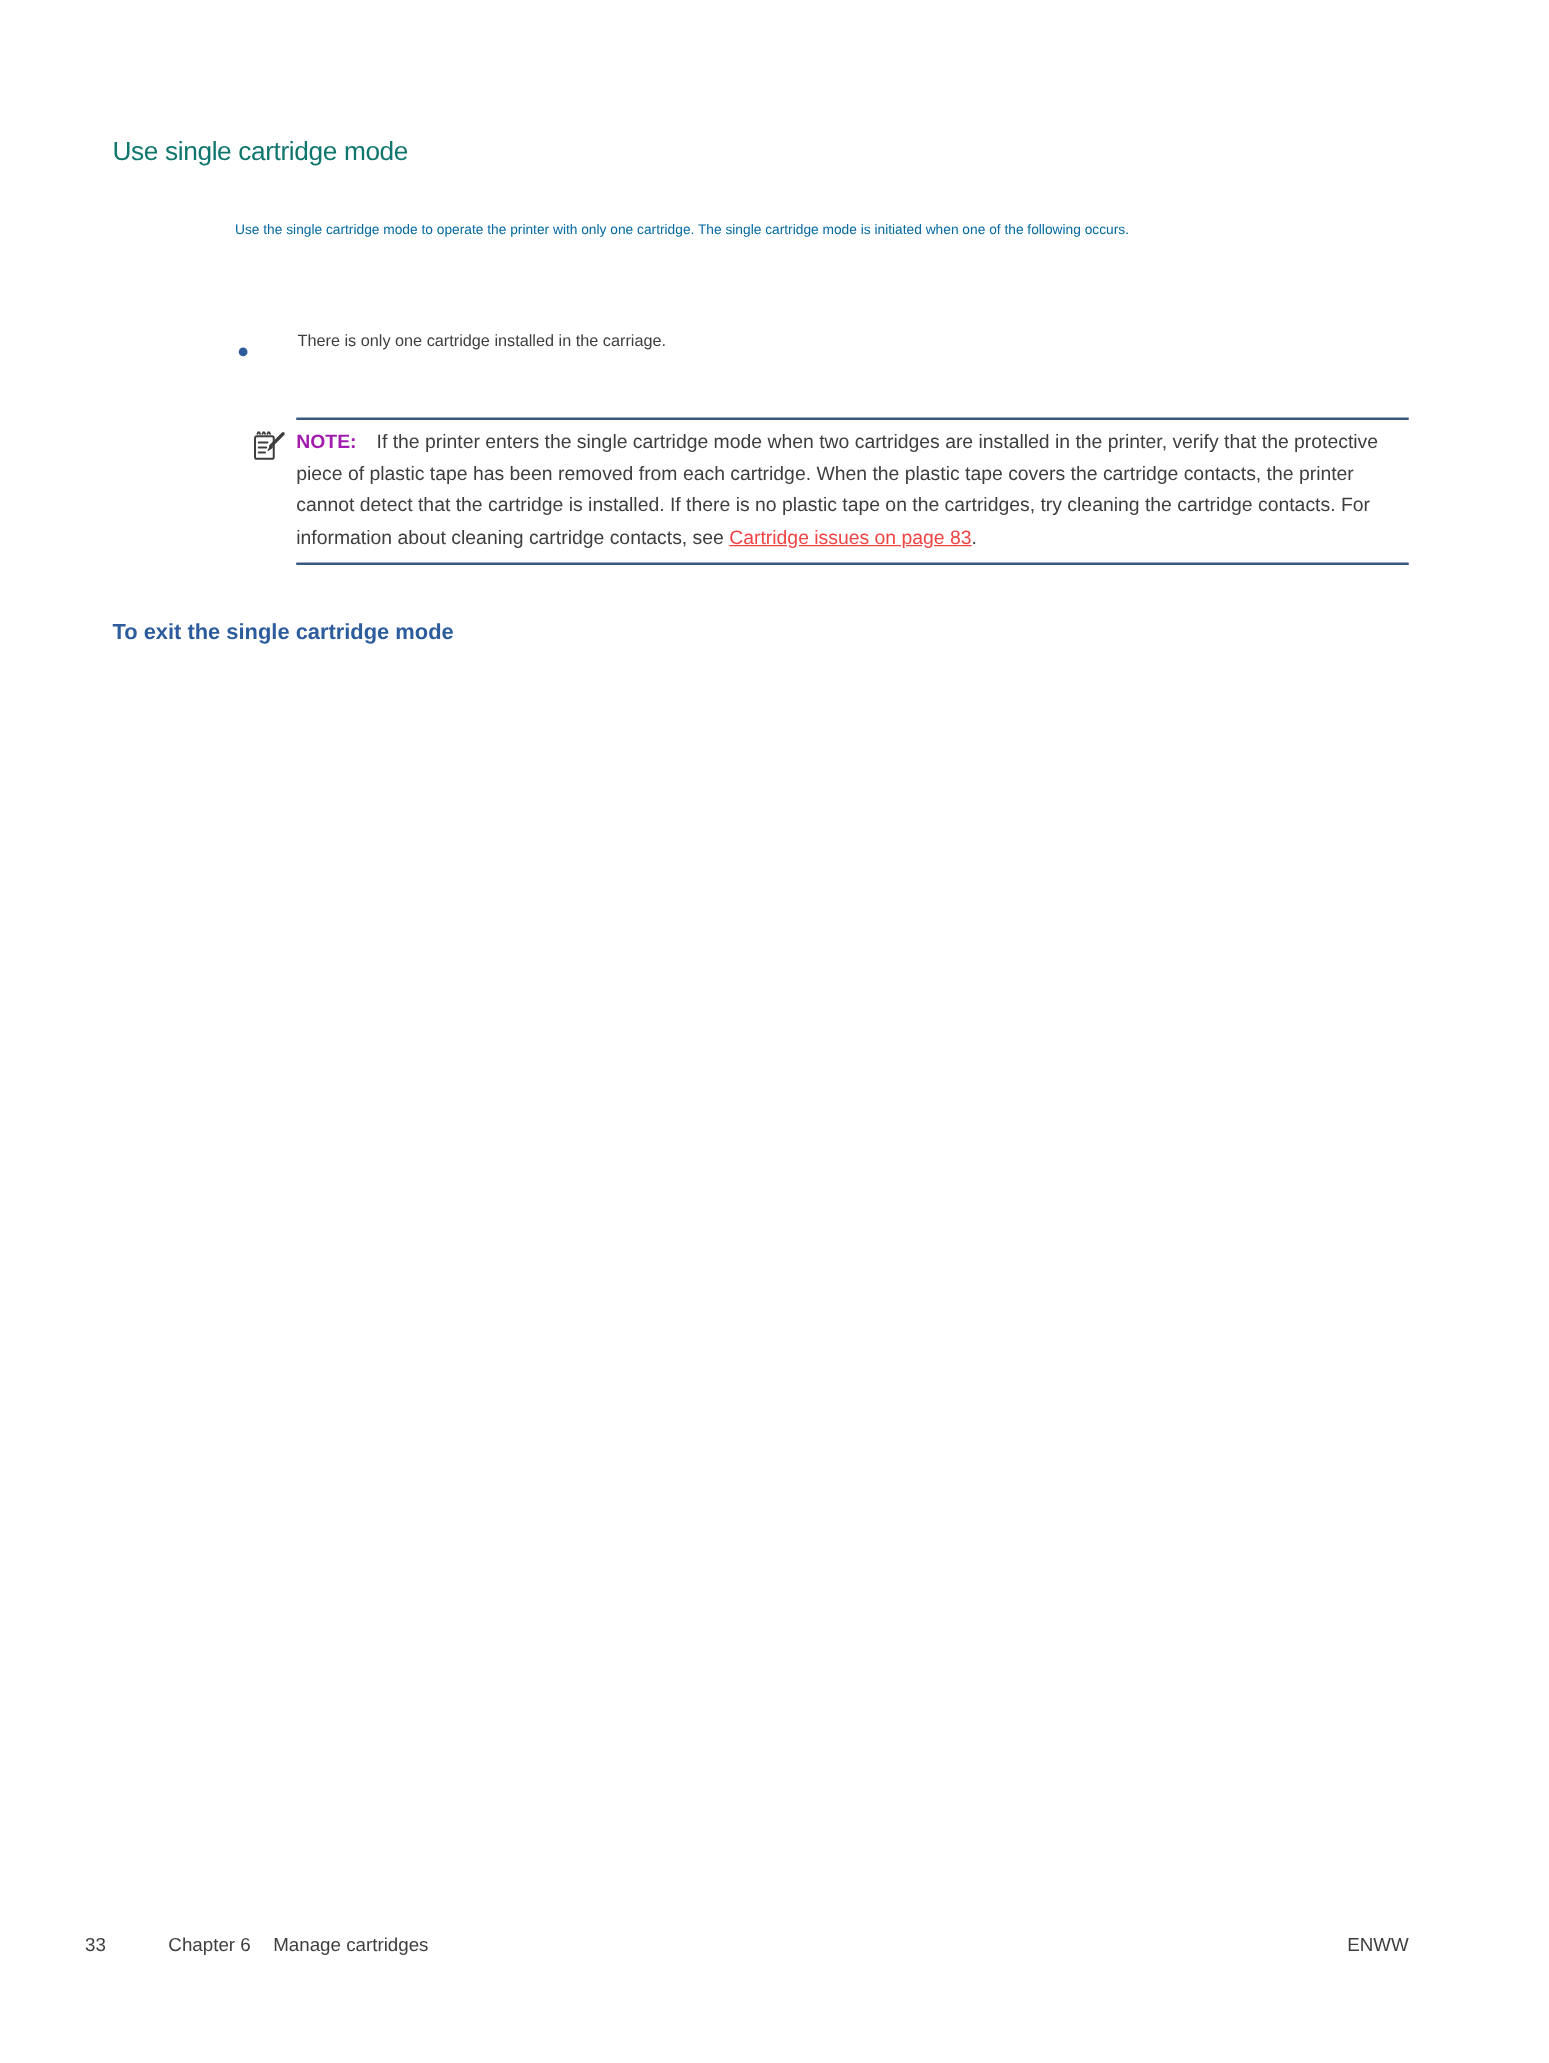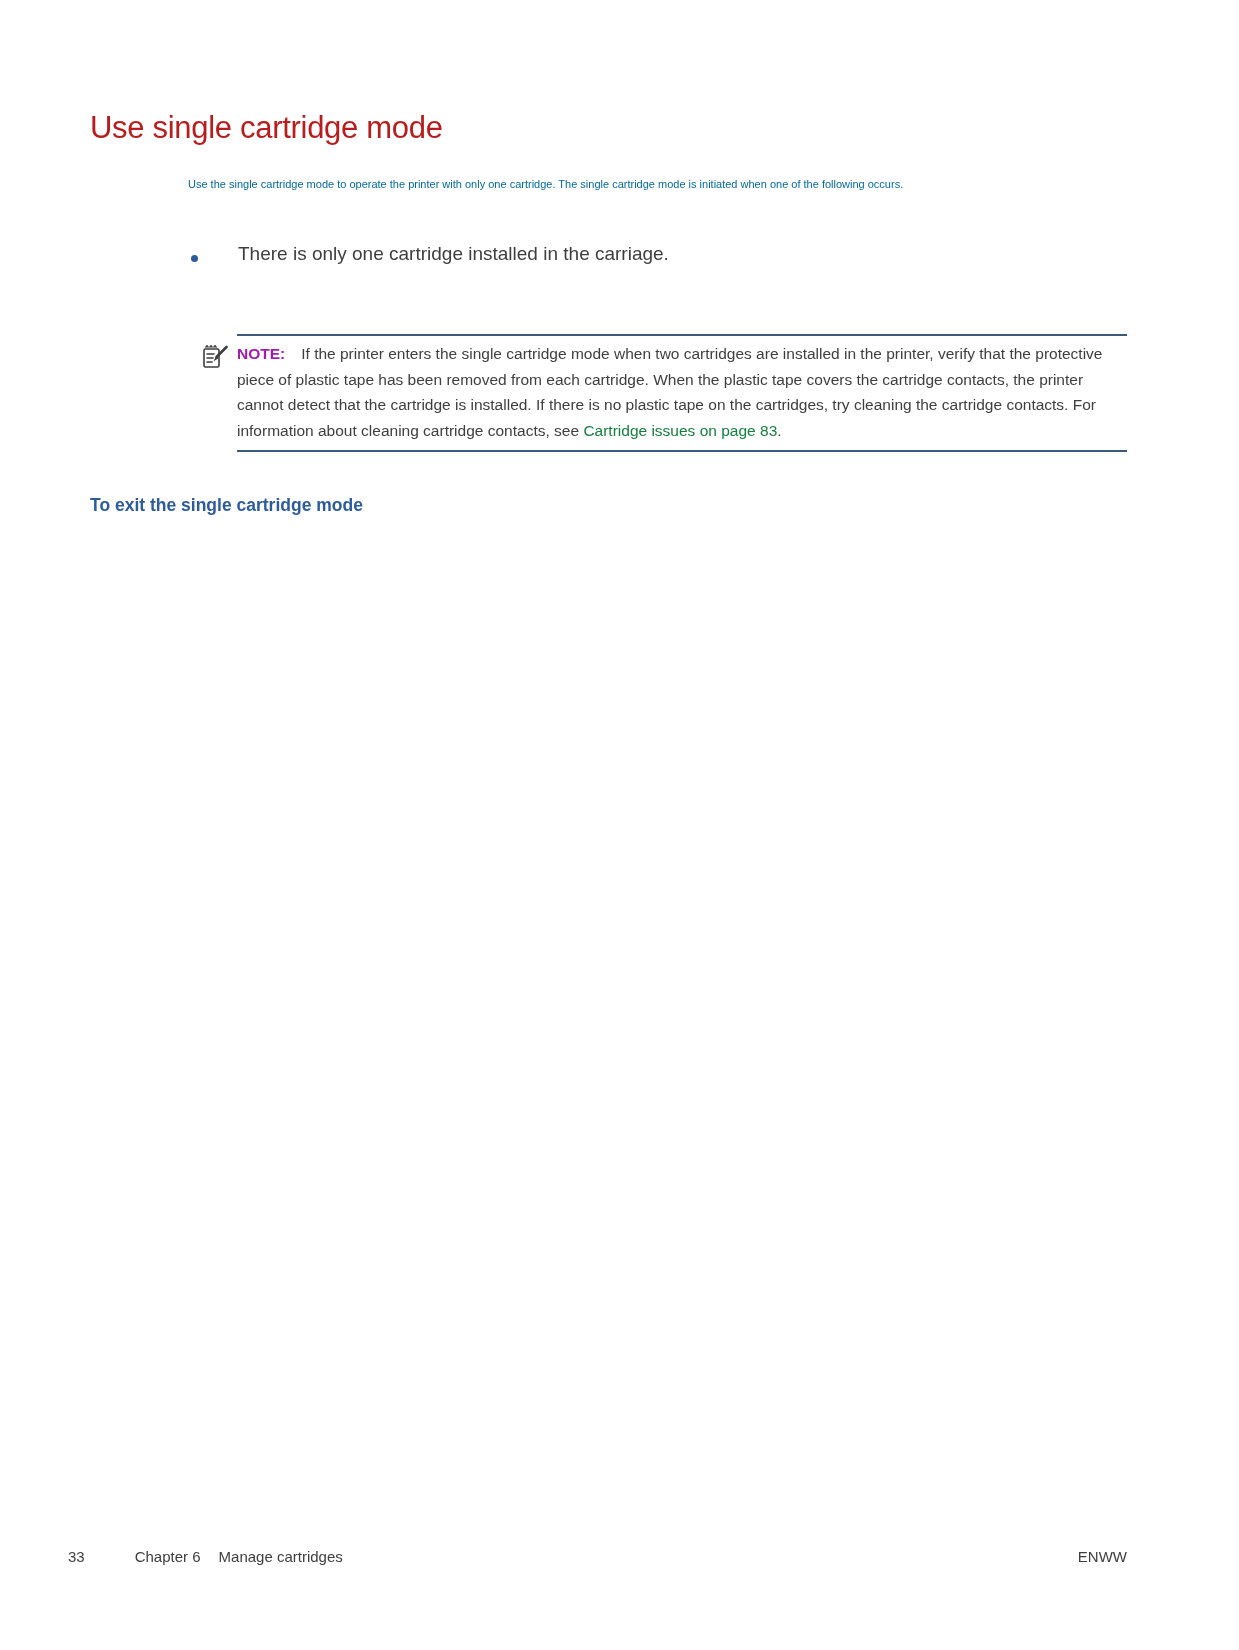--- a/index.html
+++ b/index.html
@@ -16,24 +16,24 @@
     color: #3e3e3e;
     overflow: hidden;
   }
 
   
   .title {
     position: absolute;
     left: 90px;
     top: 110px;
     margin: 0;
-    font-size: 31px;
+    font-size: 21px;
     font-weight: 400;
     letter-spacing: -0.3px;
-    color: #b91c1c;
+    color: #0f766e;
     text-align: center;
   }
 
   
   .intro {
     position: absolute;
     left: 188px;
     top: 172px;
     width: 835px;
     margin: 0;
@@ -48,24 +48,25 @@
     left: 191px;
     margin: 0;
     padding: 0;
     list-style: none;
     width: 900px;
   }
   .bullets-occurrence { top: 241px; }
   .bullets-exit { top: 546px; }
   .bullets li {
     display: flex;
-    align-items: center;
+    align-items: flex-end;
     margin-bottom: 19px;
-    font-size: 19px;
+    font-size: 13px;
     line-height: 25px;
+    margin-top: 19px;
   }
   .dot {
     flex: 0 0 auto;
     width: 7px;
     height: 7px;
     margin-top: 9px;
     border-radius: 50%;
     background: #2d5c9d;
   }
   .li-text {
@@ -94,21 +95,22 @@
     font-size: 15.5px;
     line-height: 25.5px;
     color: #3e3e3e;
   }
   .note-label {
     color: #a21caf;
     font-weight: 700;
     margin-right: 16px;
   }
   .link {
-    color: #15803d;
+    color: #ef4444;
+    text-decoration: underline;
     cursor: pointer;
   }
 
   
   .subheading {
     position: absolute;
     left: 90px;
     top: 495px;
     margin: 0;
     font-size: 17.5px;

